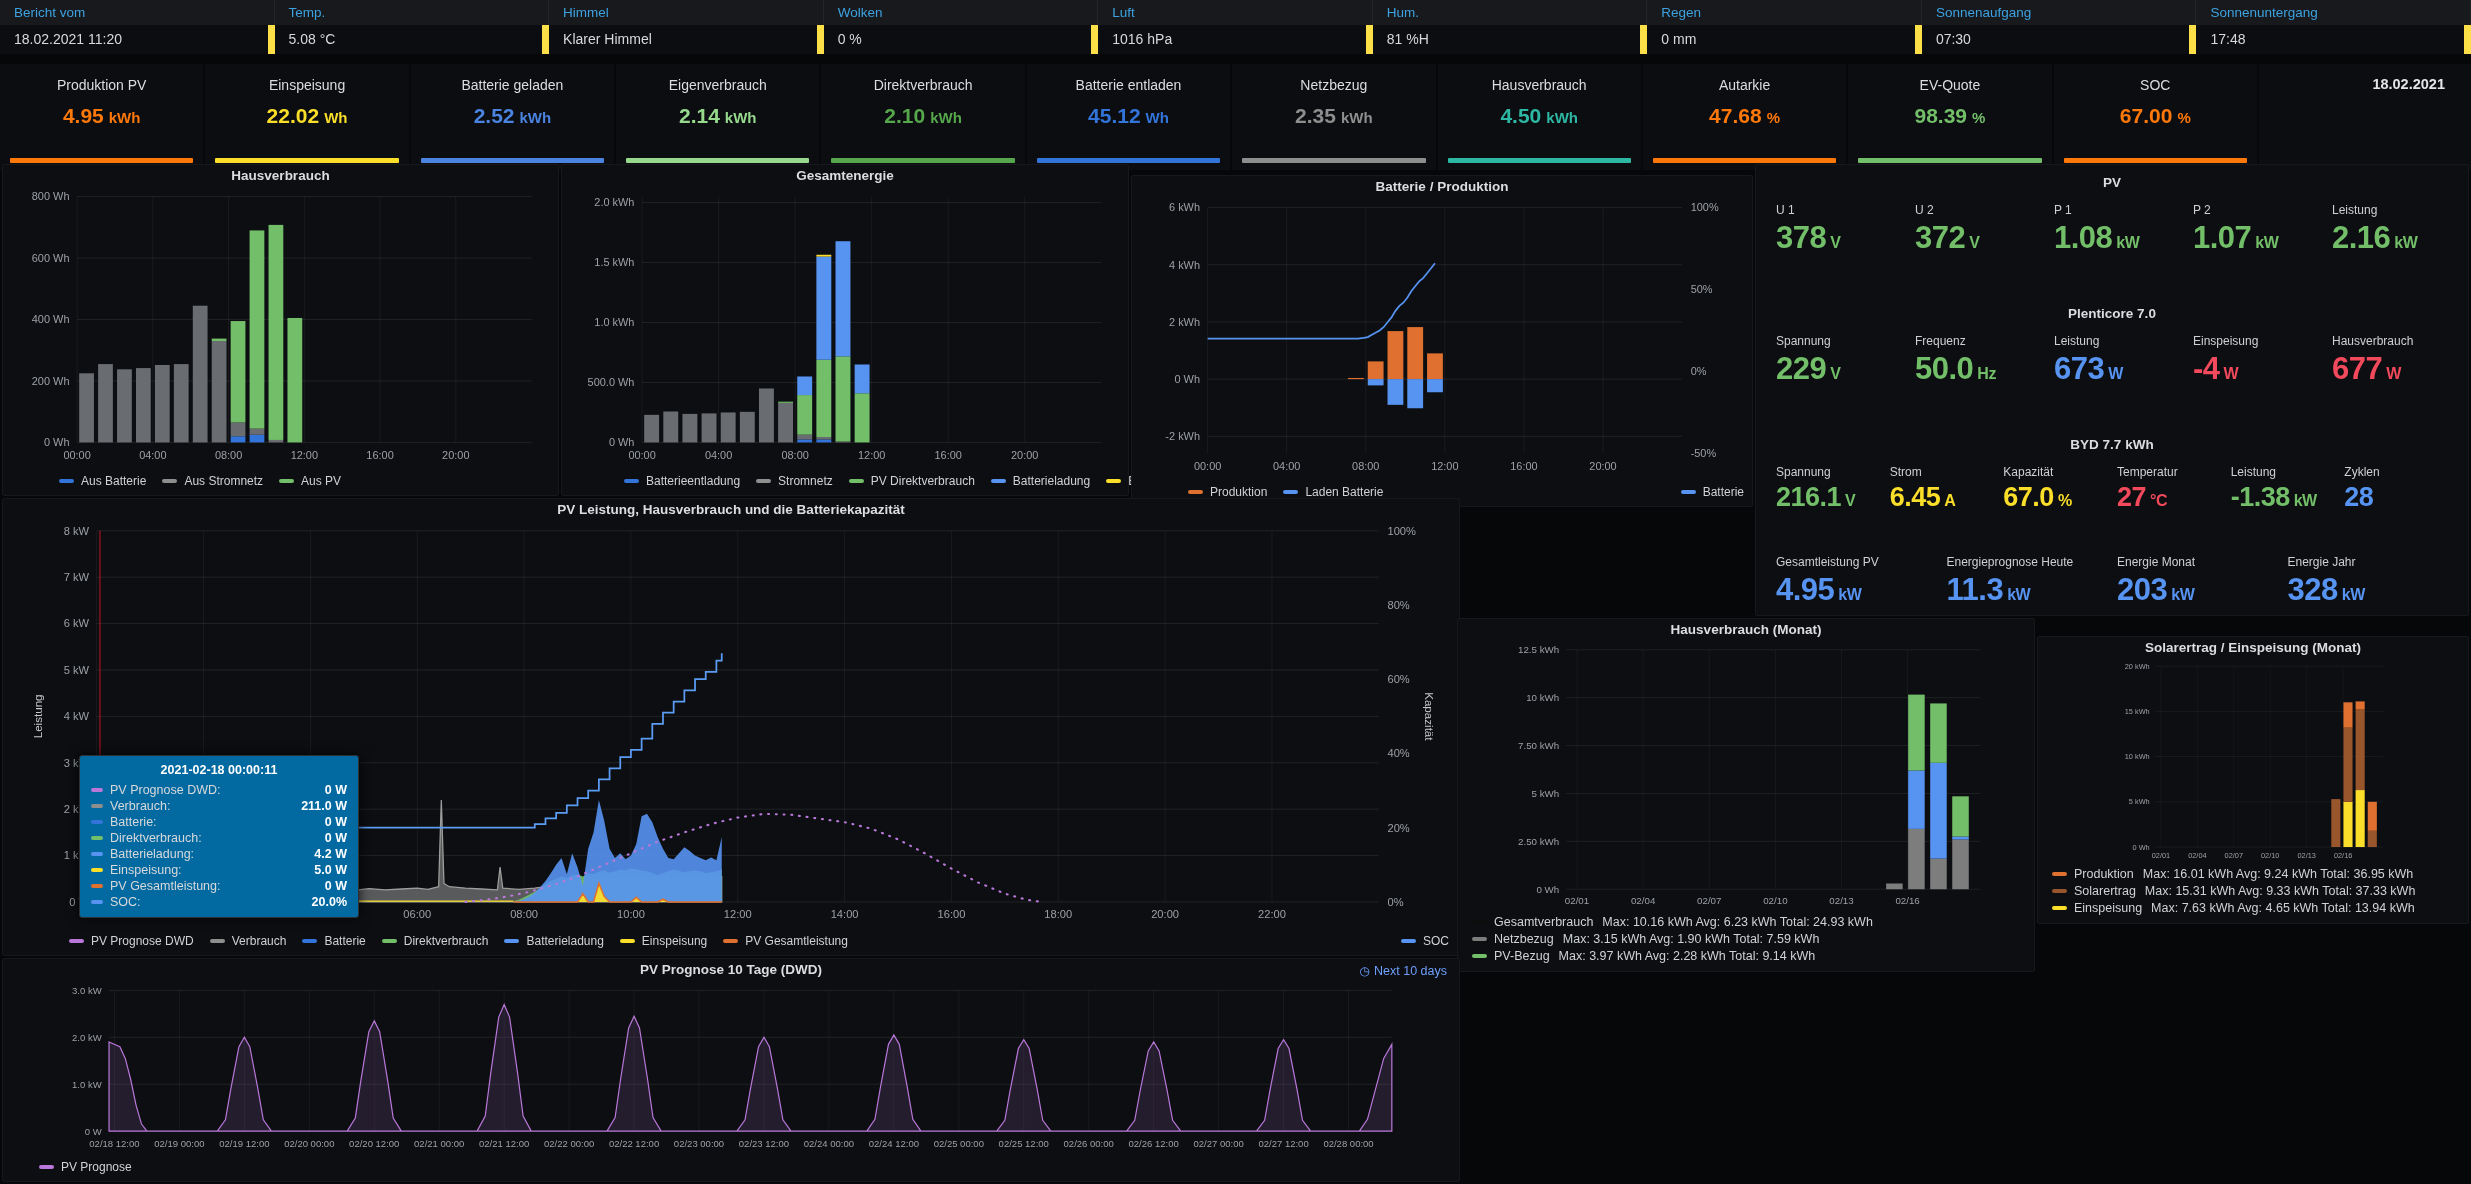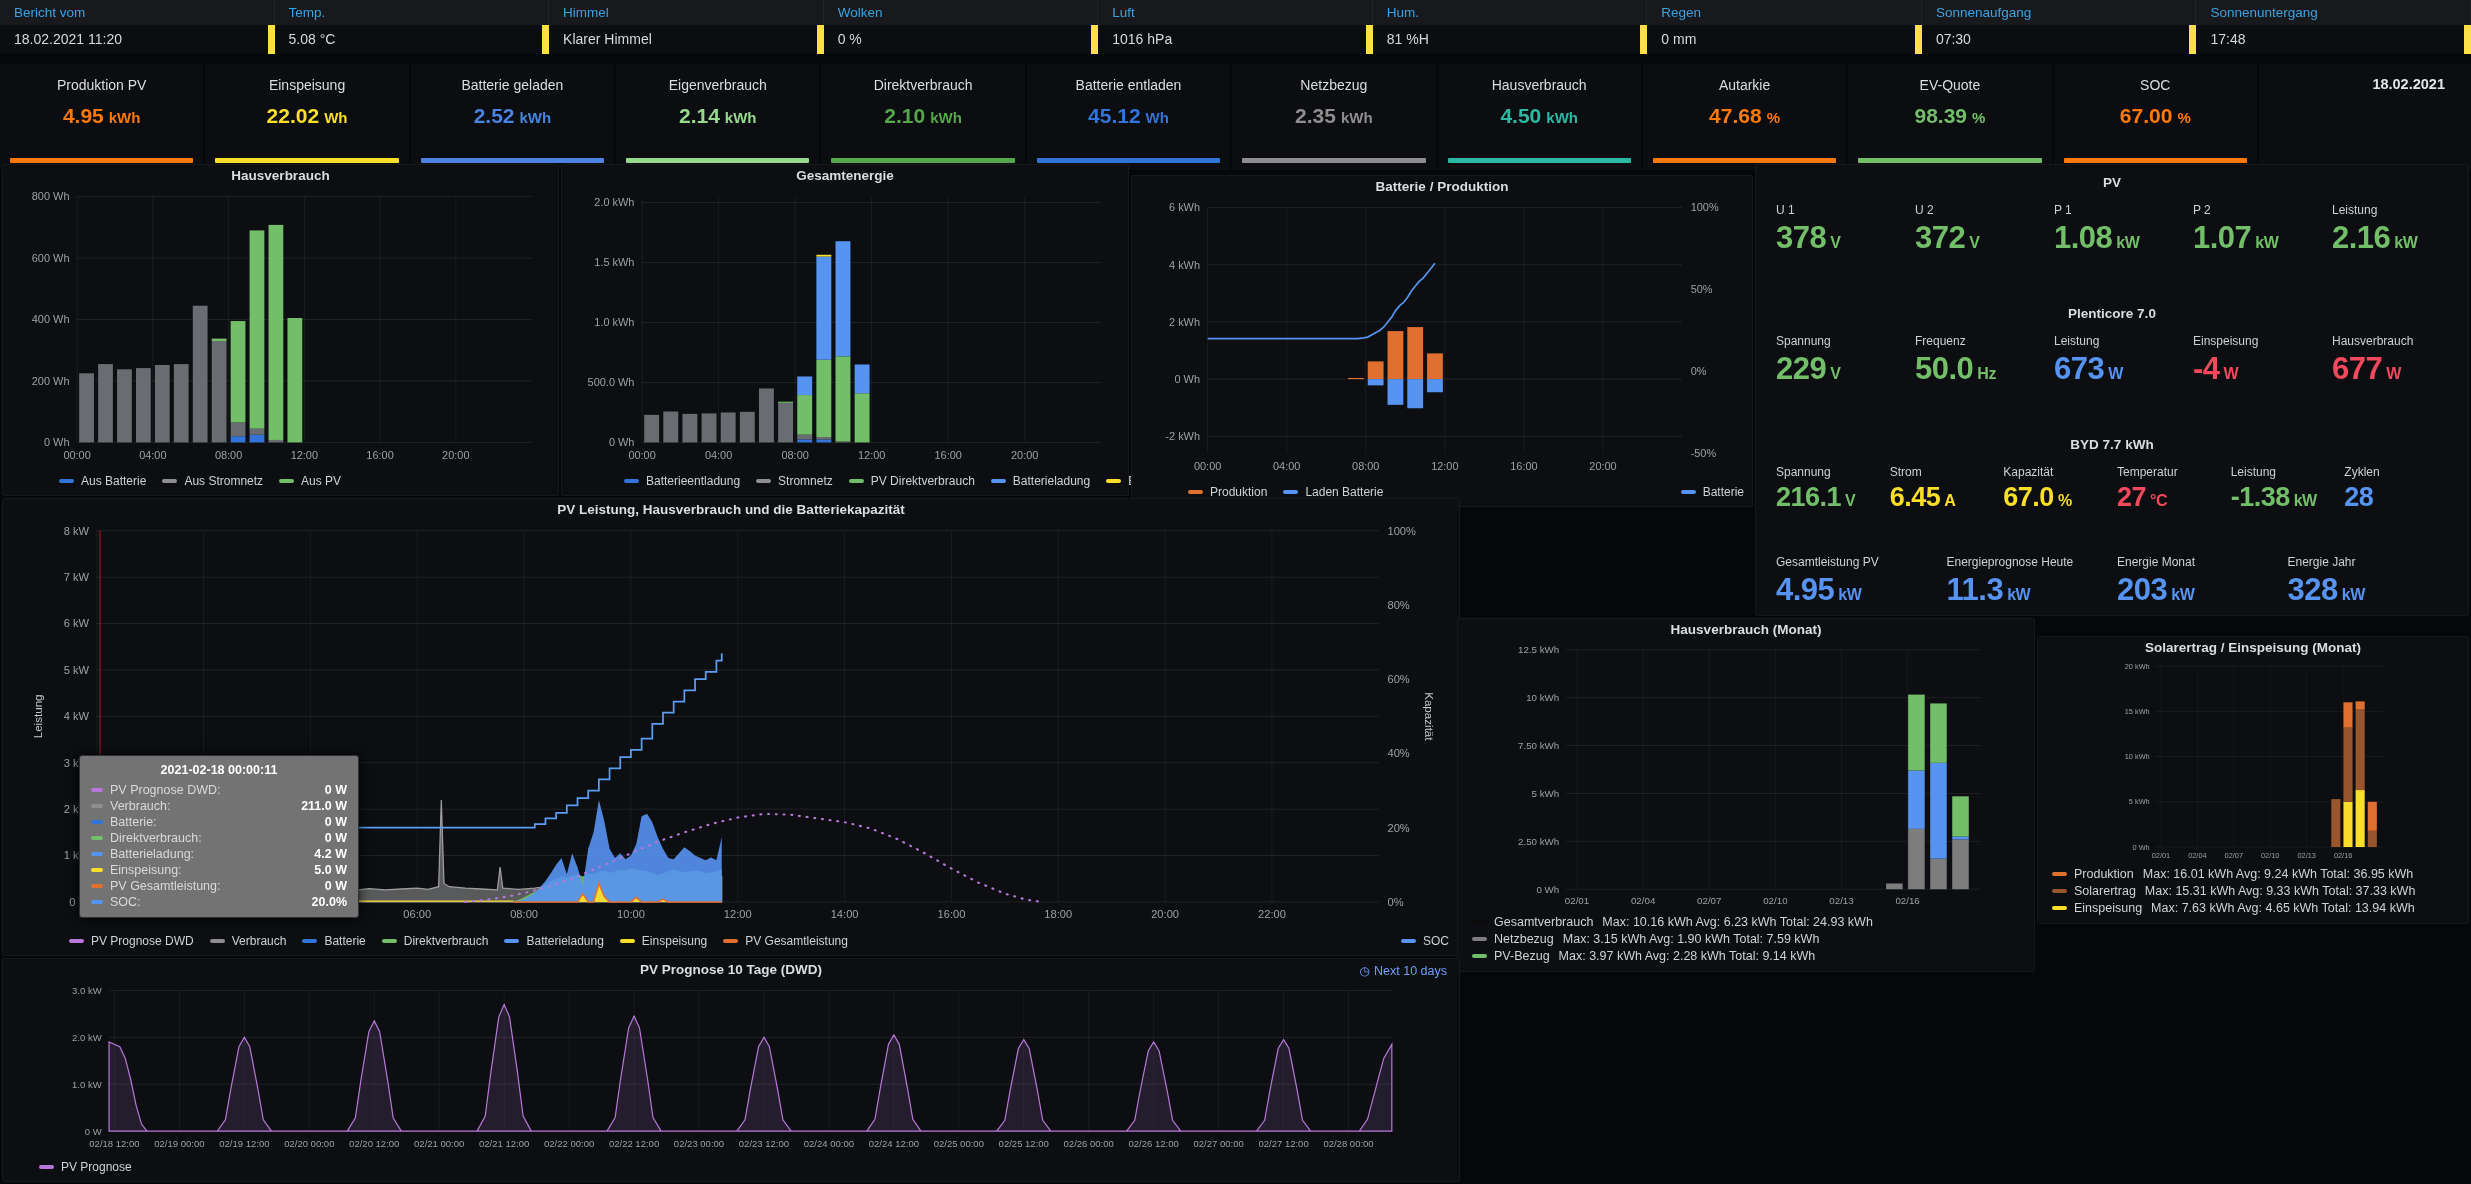--- a/index.html
+++ b/index.html
@@ -40,21 +40,21 @@
   .cols5{grid-template-columns:repeat(5,1fr);gap:13px;}
   .cols6{grid-template-columns:repeat(6,1fr);}
   .cols4{grid-template-columns:repeat(4,1fr);}
   .rlabel{font-size:12px;color:#cfd0d4;}
   .rval{font-size:31px;font-weight:700;margin-top:3px;letter-spacing:-0.5px;}
   .cols6 .rval{font-size:27px;}
   .runit{font-size:16px;margin-left:4px;}
   .gap1{margin-top:50px;}
   .gap2{margin-top:42px;}
   
-  #tooltip{position:absolute;left:76px;top:256px;width:256px;background:#737373;border:1px solid #2d3036;
+  #tooltip{position:absolute;left:76px;top:256px;width:256px;background:#0369a1;border:1px solid #2d3036;
            border-radius:3px;padding:7px 11px;font-size:12.5px;z-index:5;box-shadow:0 0 12px rgba(0,0,0,.8);}
   .ttitle{text-align:center;font-weight:700;margin-bottom:5px;color:#fff;}
   .trow{display:flex;align-items:center;height:16px;}
   .trow .sw{width:12px;}
   .tl{color:#d8d9da;}
   .tv{margin-left:auto;font-weight:700;color:#fff;}
   
   #nextlink{position:absolute;right:12px;top:5px;color:#6e9fff;font-size:12.5px;cursor:pointer;z-index:4;}
   #nextlink .clk{font-size:12px;margin-right:4px;}
 </style>

